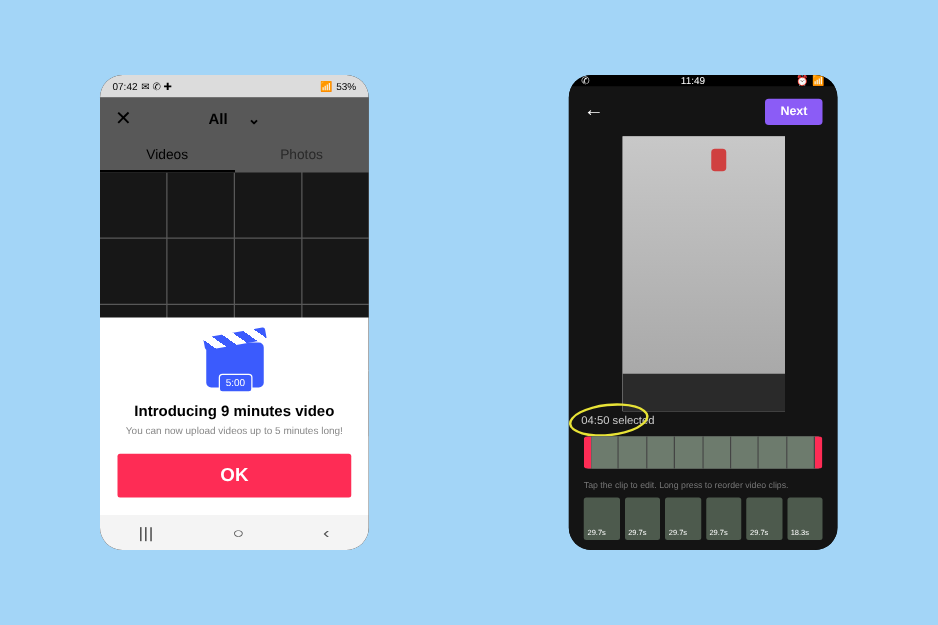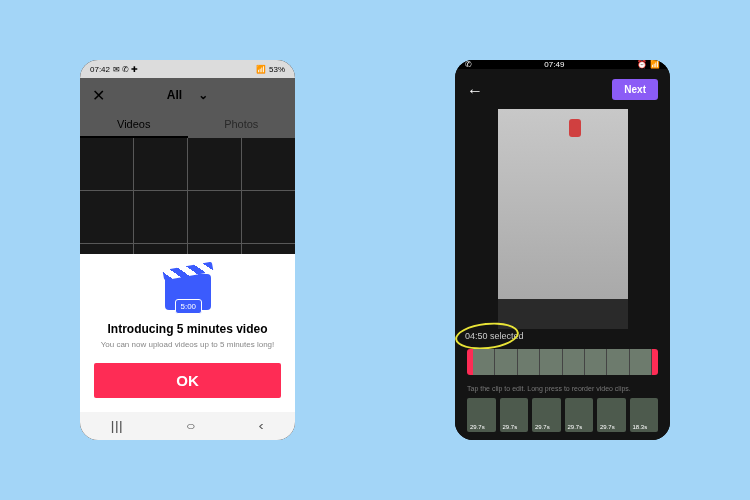--- a/index.html
+++ b/index.html
@@ -172,38 +172,38 @@
       <div class="cell"></div>
         <div class="cell"></div>
         <div class="cell"></div>
         <div class="cell"></div>
     </div>
     <div class="dim-overlay"></div>
     <div class="sheet">
       <div class="clapper">
         <div class="badge">5:00</div>
       </div>
-      <div class="sheet-title">Introducing 5 minutes video</div>
+      <div class="sheet-title">Introducing 9 minutes video</div>
       <div class="sheet-sub">You can now upload videos up to 5 minutes long!</div>
       <div class="ok-btn">OK</div>
     </div>
     <div class="nav-bar">
       <span>|||</span>
       <span>○</span>
       <span>‹</span>
     </div>
   </div>
 </div>
 
 <div class="phone phone-b">
   <div class="status-bar">
     <div class="status-left">
         <span>✆</span>
       </div>
-    <div><span>07:49</span></div>
+    <div><span>11:49</span></div>
     <div class="status-right">
         <span>⏰</span>
         <span>📶</span>
       </div>
   </div>
   <div class="content">
     <div class="b-top">
       <span class="back-arrow">←</span>
       <span class="next-btn">Next</span>
     </div>

